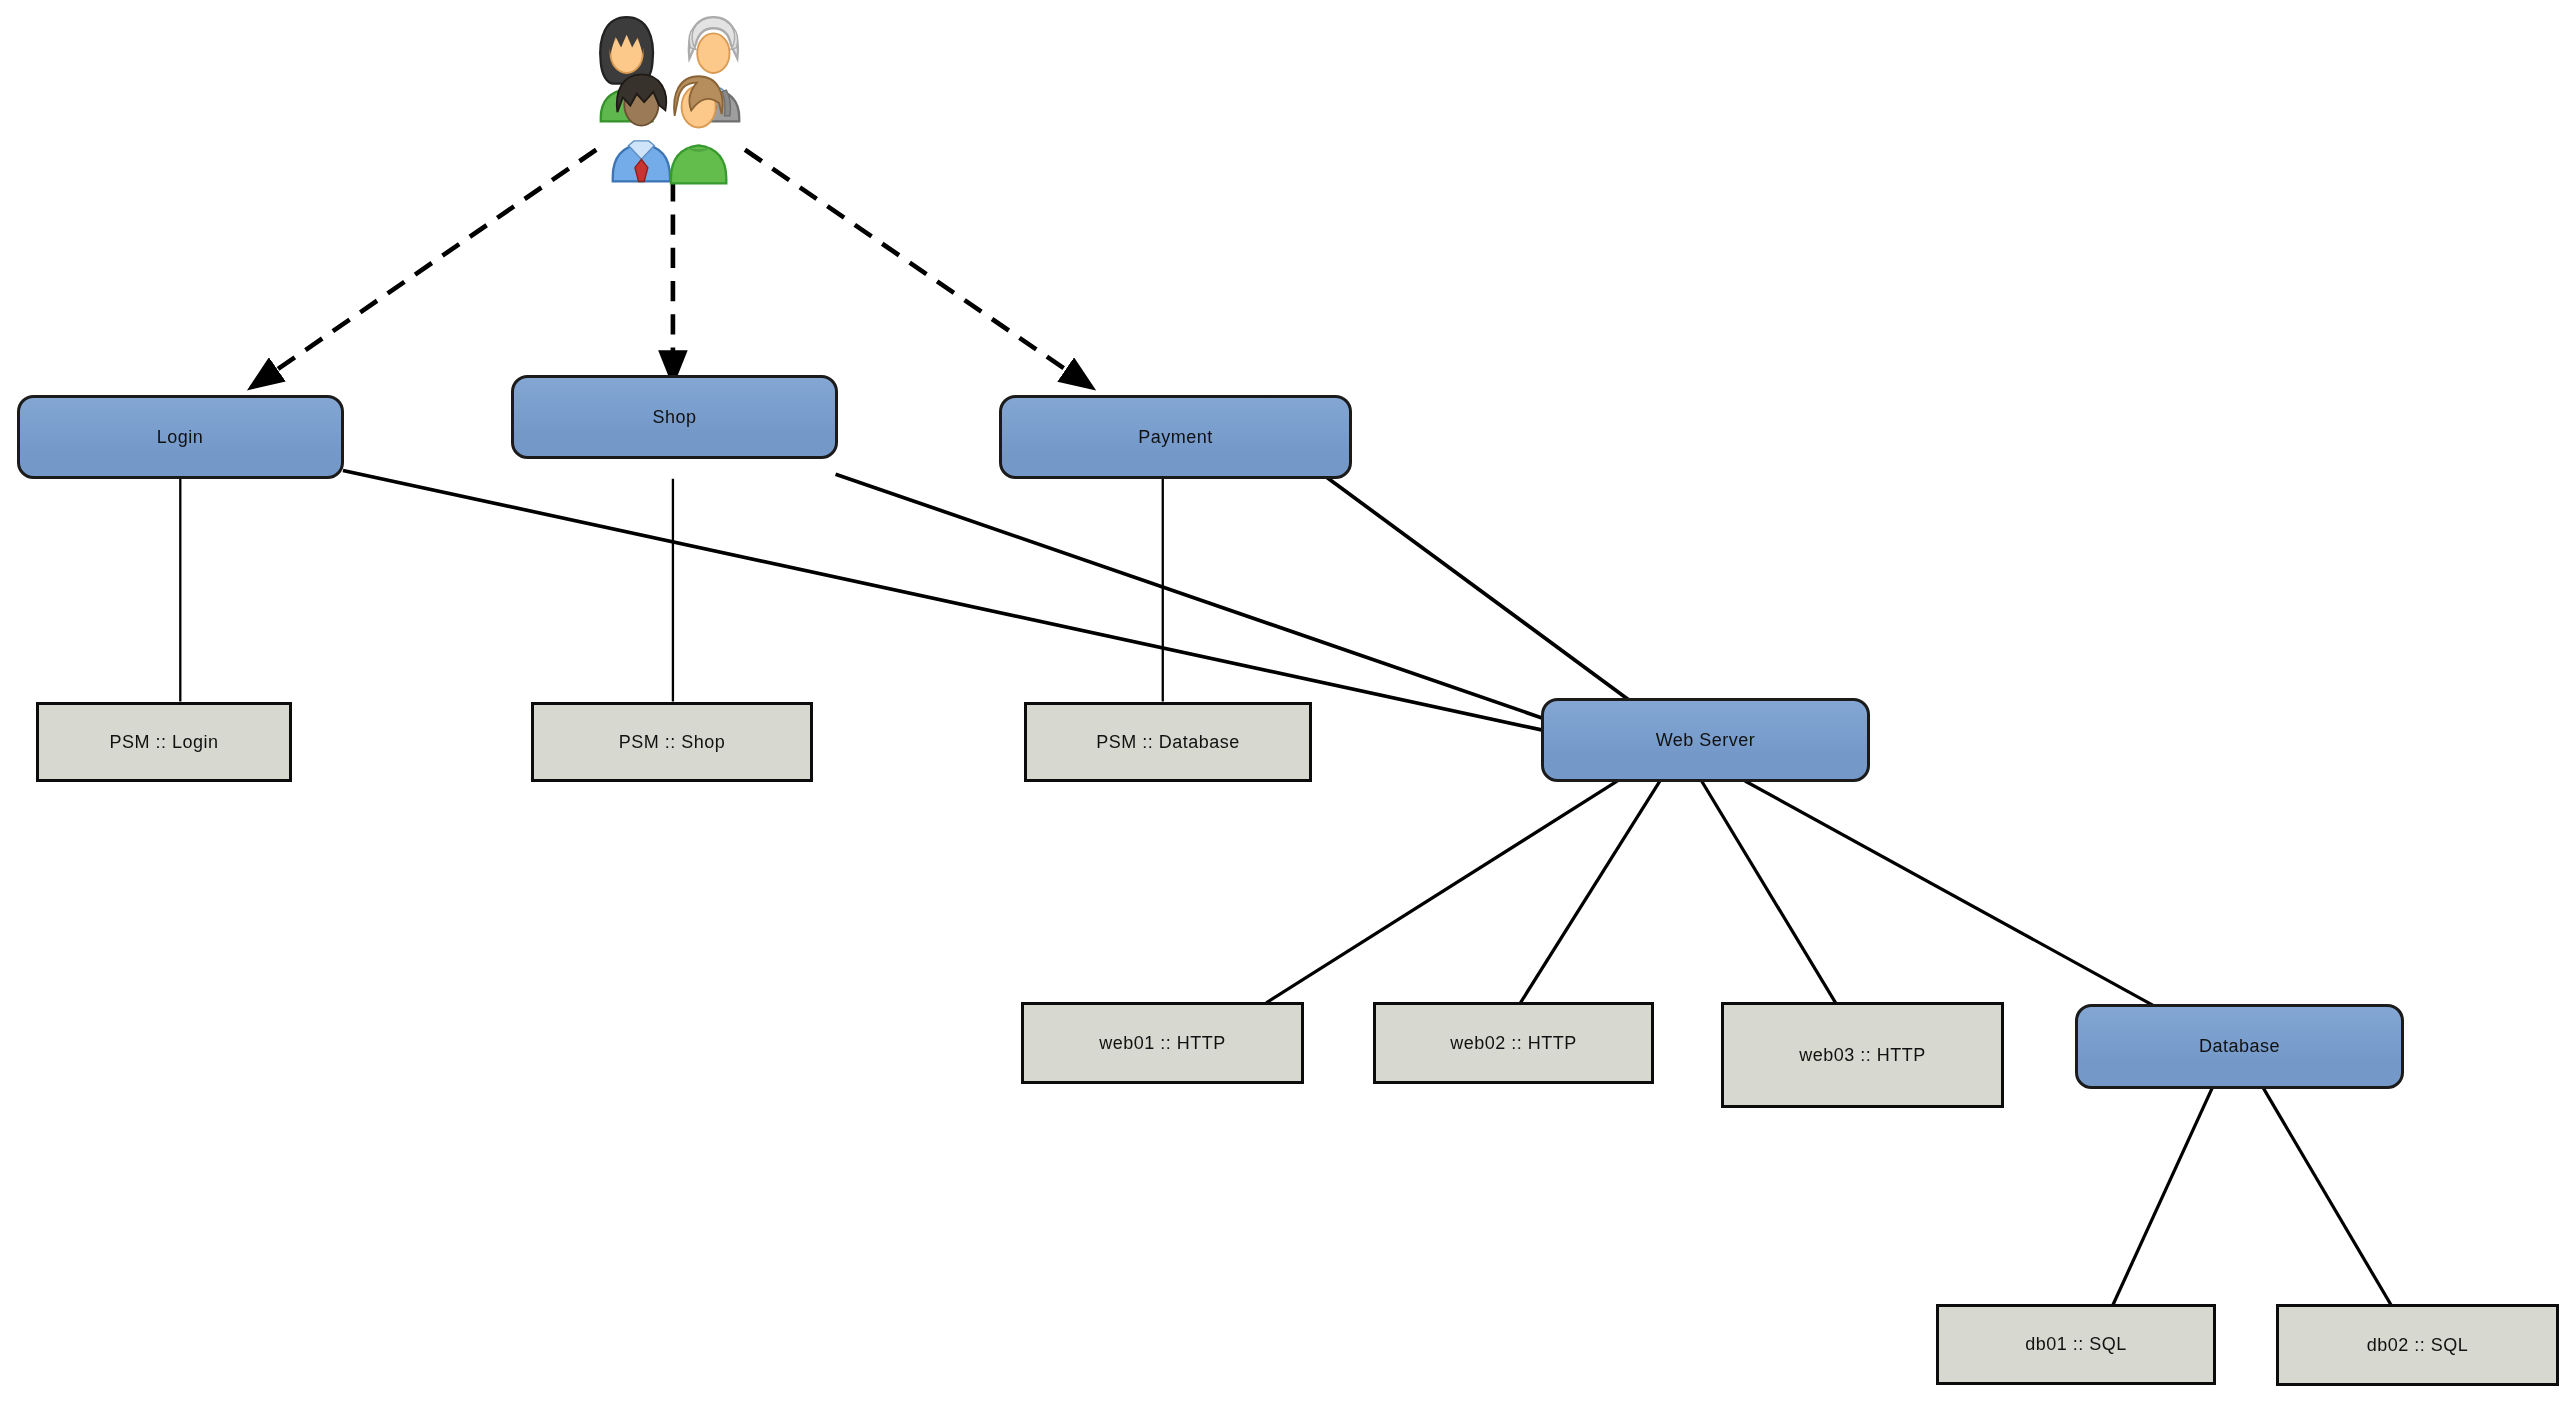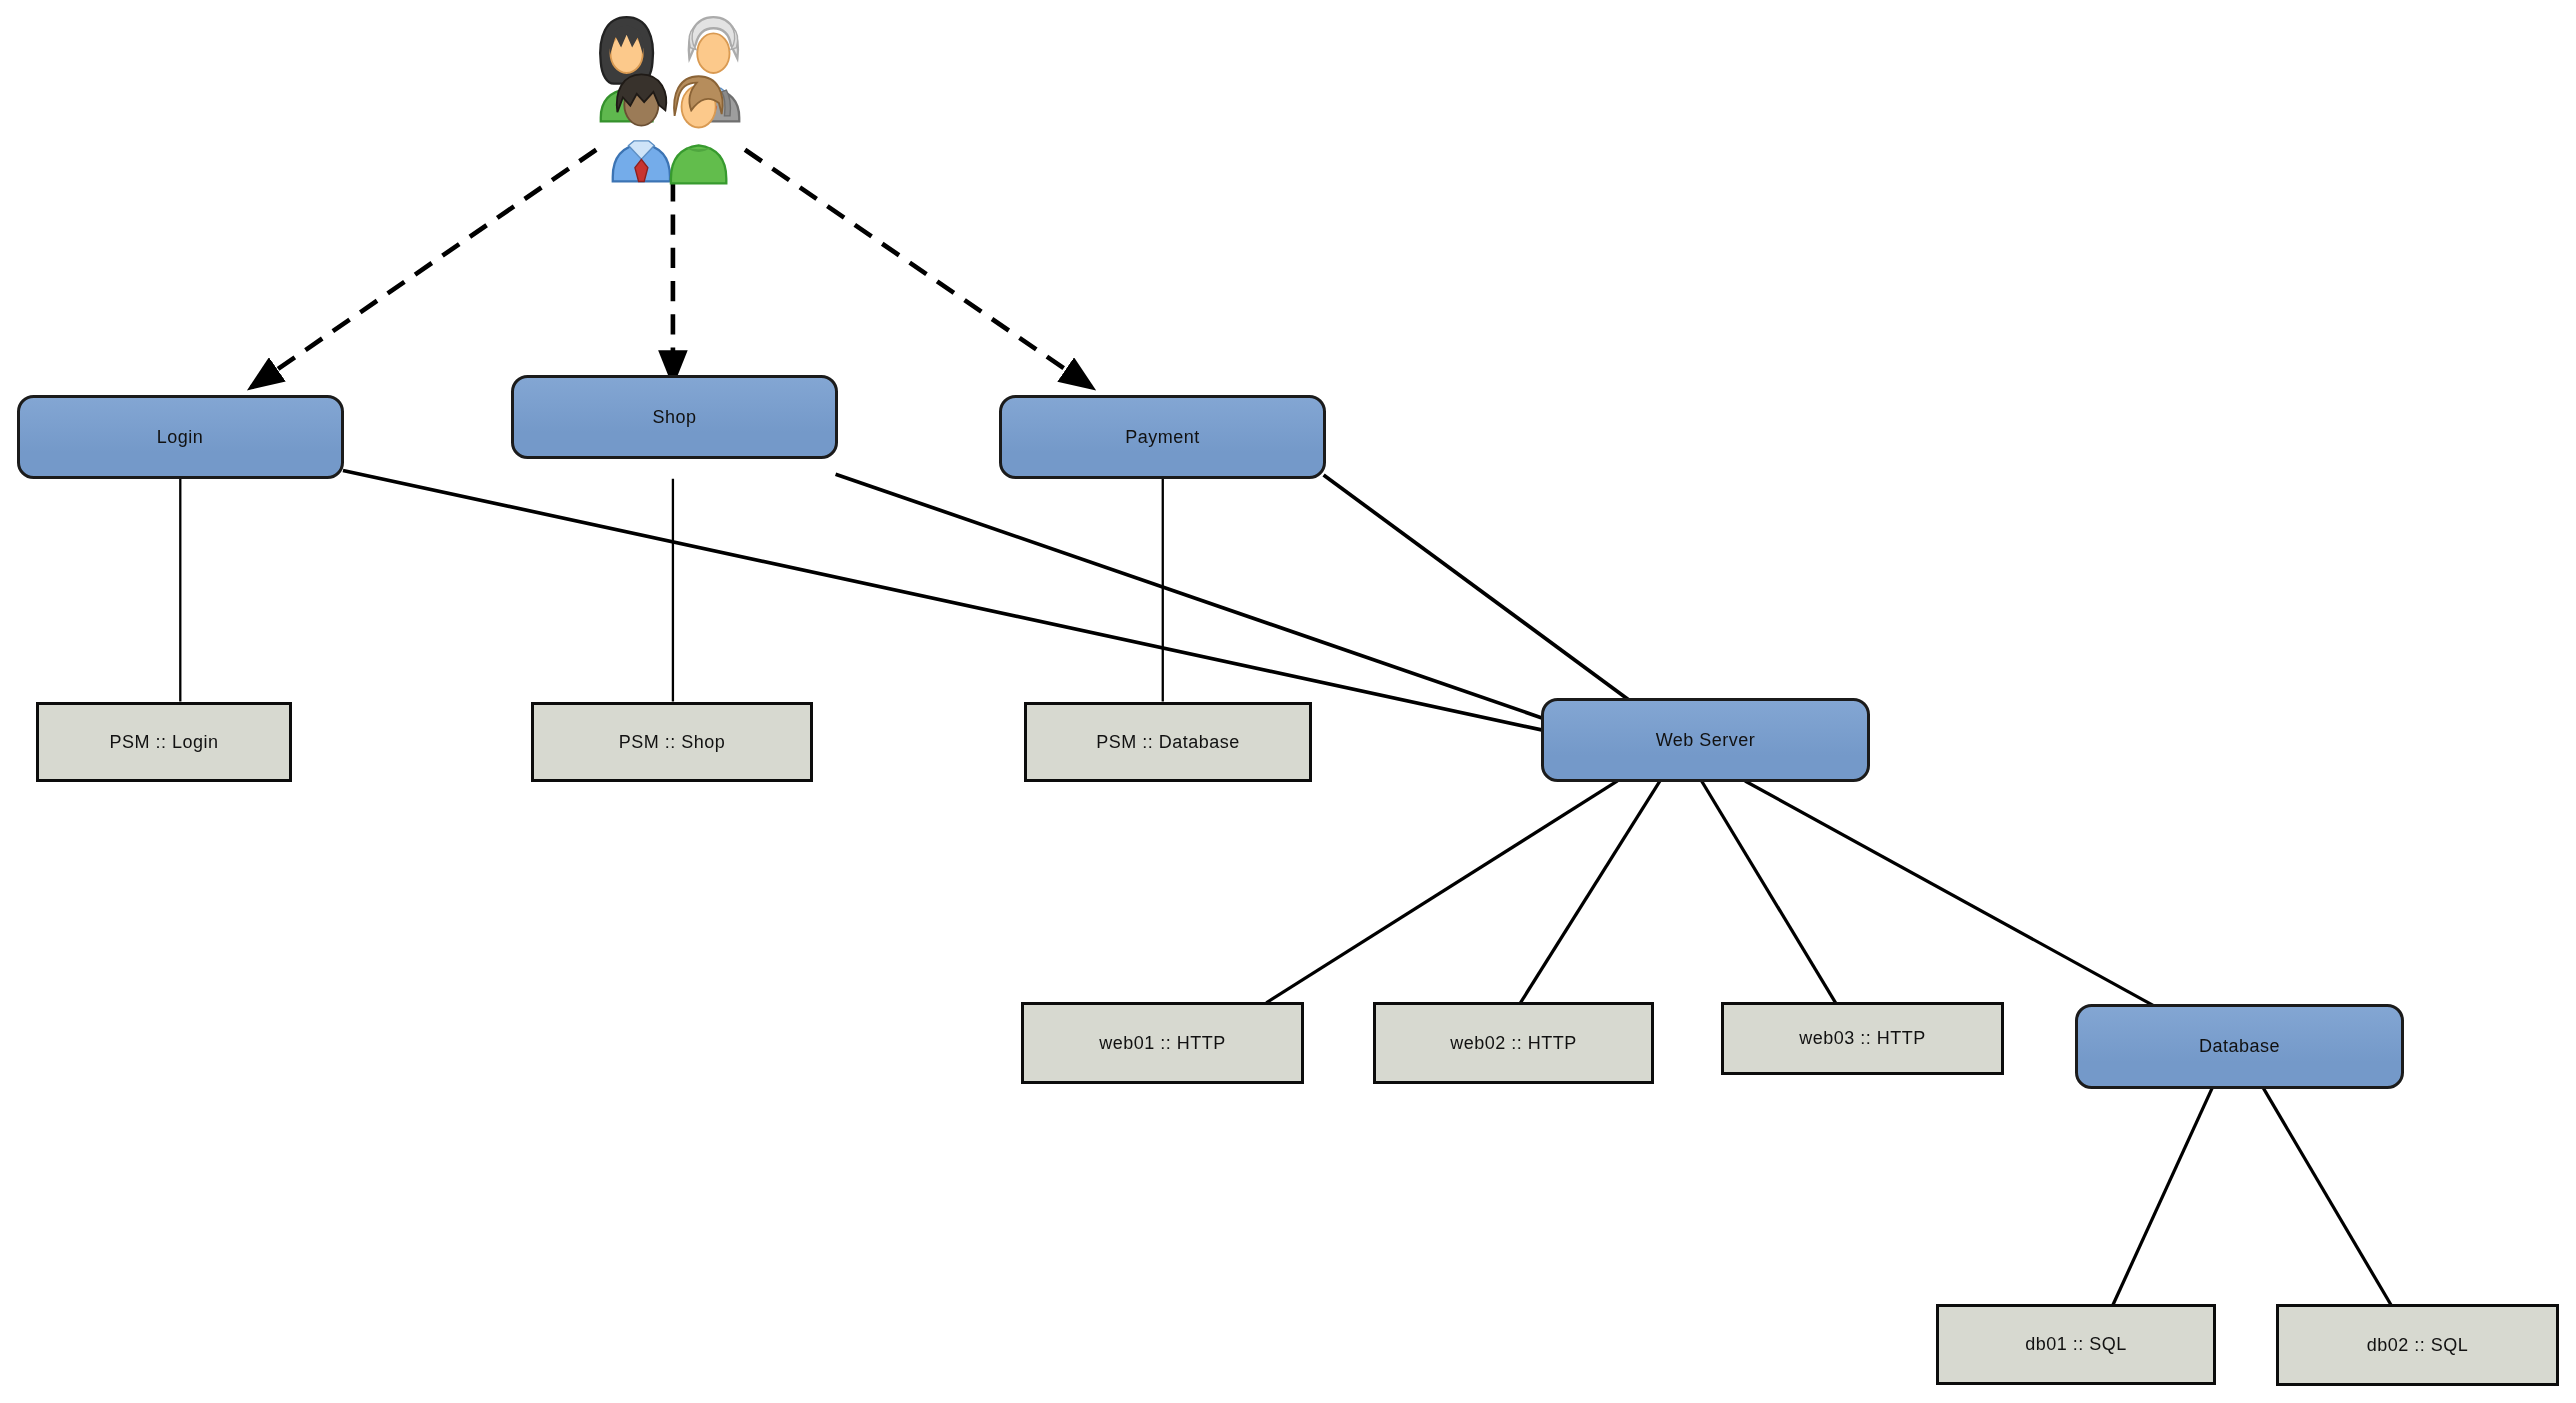--- a/index.html
+++ b/index.html
@@ -107,21 +107,21 @@
       <path d="M112,152 Q126,162 140,152 Q126,156 112,152 Z" fill="#4FA63F"></path>
     </g>
   </svg>
 
   <div class="node service" style="left:16.6px;top:395px;width:327px;height:84px">
     <span>Login</span>
   </div>
   <div class="node service" style="left:511px;top:375px;width:327px;height:84px">
     <span>Shop</span>
   </div>
-  <div class="node service" style="left:999px;top:395px;width:327px;height:84px">
+  <div class="node service" style="left:999px;top:395px;width:353px;height:84px">
     <span>Payment</span>
   </div>
   <div class="node service" style="left:1541px;top:698px;width:329px;height:84px">
     <span>Web Server</span>
   </div>
   <div class="node service" style="left:2075px;top:1004px;width:329px;height:85px">
     <span>Database</span>
   </div>
 
   <div class="node host" style="left:36px;top:702px;width:256px;height:80px">
@@ -132,21 +132,21 @@
   </div>
   <div class="node host" style="left:1024px;top:702px;width:288px;height:80px">
     <span>PSM :: Database</span>
   </div>
   <div class="node host" style="left:1021px;top:1002px;width:283px;height:82px">
     <span>web01 :: HTTP</span>
   </div>
   <div class="node host" style="left:1373px;top:1002px;width:281px;height:82px">
     <span>web02 :: HTTP</span>
   </div>
-  <div class="node host" style="left:1721px;top:1002px;width:283px;height:73px">
+  <div class="node host" style="left:1721px;top:1002px;width:283px;height:106px">
     <span>web03 :: HTTP</span>
   </div>
   <div class="node host" style="left:1936px;top:1304px;width:280px;height:81px">
     <span>db01 :: SQL</span>
   </div>
   <div class="node host" style="left:2276px;top:1304px;width:283px;height:82px">
     <span>db02 :: SQL</span>
   </div>
 
 </div>

